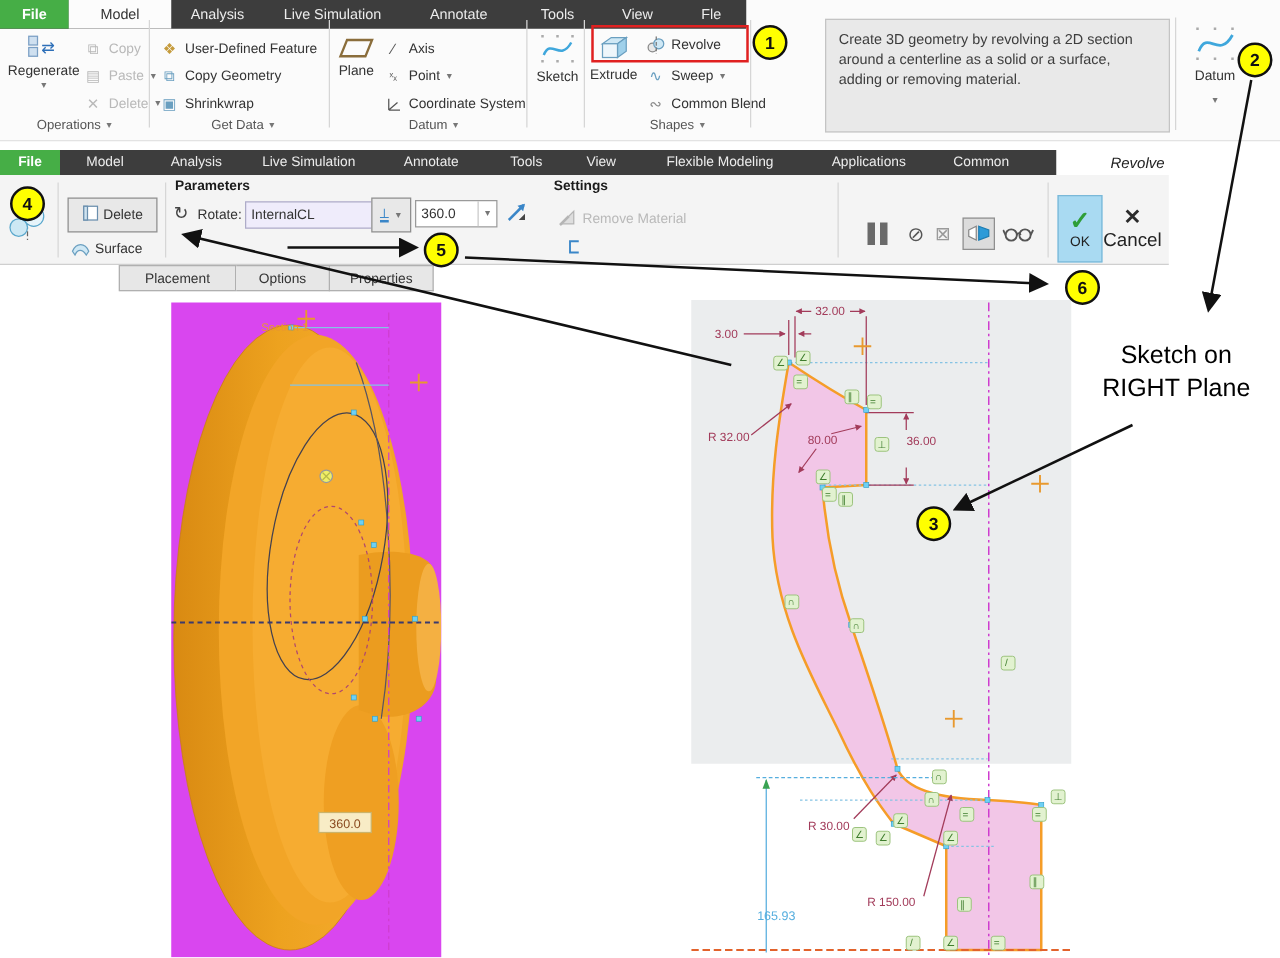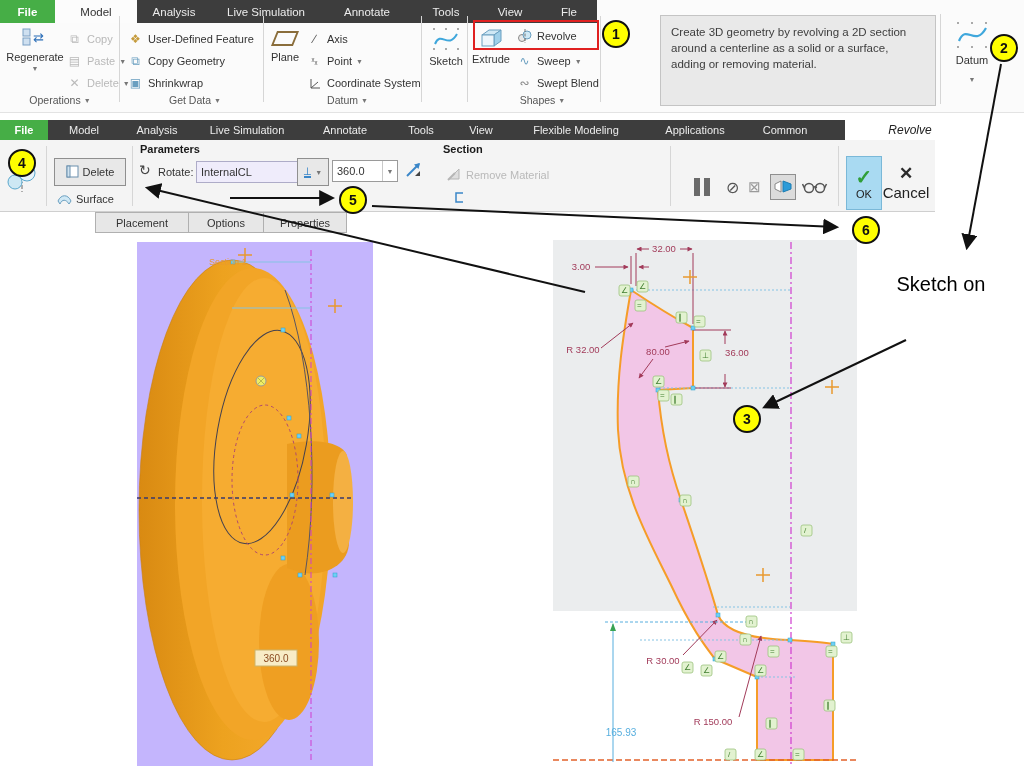--- a/index.html
+++ b/index.html
@@ -178,21 +178,21 @@
         </span>
         <span>Revolve</span>
       </div>
     <div class="rowbtn" style="margin-top:3px">
         <span class="ibox blueic">∿</span>
         <span>Sweep</span>
         <span class="dd">▼</span>
       </div>
     <div class="rowbtn">
         <span class="ibox" style="color:#8a8a8a">∾</span>
-        <span>Swept Blend</span>
+        <span>Common Blend</span>
       </div>
   </div>
   <div class="abs grp-label" style="left:495px;top:94px;width:95px">
       <span>Shapes</span>
       <span class="dd">▼</span>
     </div>
   <div class="abs sep" style="left:600px;top:16px;height:86px"></div>
 
   <div class="abs" style="left:473px;top:20px;width:122px;height:26px;border:2px solid #e02020;z-index:4"></div>
 
@@ -268,21 +268,21 @@
       <span class="val">360.0</span>
       <span class="arrow dd">▼</span>
     </div>
     <span class="abs" style="left:404px;top:21px"><svg width="18" height="18">
           <line x1="3" y1="15" x2="15" y2="3" stroke="#3a86c8" stroke-width="2"></line>
           <polygon points="15,3 9,3 15,9" fill="#3a86c8" opacity="0"></polygon>
           <polygon points="16,2 10,3.5 14.5,8" fill="#3a86c8"></polygon>
           <polygon points="11,15 16,15 16,10" fill="#444"></polygon>
         </svg></span>
 
-    <div class="abs bold-label" style="left:443px;top:3px">Section</div>
+    <div class="abs bold-label" style="left:443px;top:3px">Settings</div>
     <div class="abs rowbtn disabled" style="left:447px;top:24px">
       <span><svg width="15" height="14">
             <path d="M2,12 L12,2 L12,12 Z" fill="#dedede" stroke="#b5b5b5"></path>
             <line x1="1" y1="13" x2="8" y2="6" stroke="#b5b5b5" stroke-width="2"></line>
           </svg></span>
       <span>Remove Material</span>
     </div>
     <span class="abs" style="left:452px;top:50px"><svg width="14" height="14">
           <path d="M11,3 L4,3 L4,12 L11,12" fill="none" stroke="#3a86c8" stroke-width="1.5"></path>
         </svg></span>
@@ -319,21 +319,21 @@
       <span style="font-size:15px;color:#222">Cancel</span>
     </div>
   </div>
 
   <div class="abs" style="left:95px;top:212px;display:flex">
     <div class="ptab" style="width:92px">Placement</div>
     <div class="ptab" style="width:74px">Options</div>
     <div class="ptab" style="width:82px">Properties</div>
   </div>
 
-  <div class="abs" style="left:137px;top:242px;width:236px;height:524px;background:#c4b5fd">
+  <div class="abs" style="left:137px;top:242px;width:216px;height:524px;background:#d946ef">
     <svg width="216" height="524">
       <defs>
         <linearGradient id="discG" x1="0" y1="0" x2="1" y2="0">
           <stop offset="0" stop-color="#d98a12"></stop>
             <stop offset="0.45" stop-color="#eda21f"></stop>
             <stop offset="1" stop-color="#f7ad33"></stop>
         </linearGradient>
       </defs>
 
       <ellipse cx="95" cy="268" rx="93" ry="250" fill="url(#discG)" stroke="#c87f12" stroke-width="0.6"></ellipse>
@@ -561,20 +561,21 @@
         </g>
       <g class="ci" transform="translate(202,509)">
           <rect width="11" height="11" rx="2"></rect>
           <text x="2" y="8">∠</text>
         </g>
     </svg>
   </div>
 
   <div class="abs note" style="left:858px;top:271px;width:166px">
     <div>Sketch on</div>
+    <div>RIGHT Plane</div>
   </div>
 
   <svg class="abs" style="left:0;top:0;z-index:8;pointer-events:none" width="1024" height="766">
     <defs>
       <marker id="ah" viewBox="0 0 10 10" refX="8" refY="5" markerWidth="8" markerHeight="8" orient="auto">
           <path d="M0,0 L10,5 L0,10 Z" fill="#111"></path>
         </marker>
     </defs>
     <line x1="585" y1="292" x2="148" y2="188" stroke="#111" stroke-width="2" marker-end="url(#ah)"></line>
     <line x1="230" y1="198" x2="332" y2="198" stroke="#111" stroke-width="2" marker-end="url(#ah)"></line>

